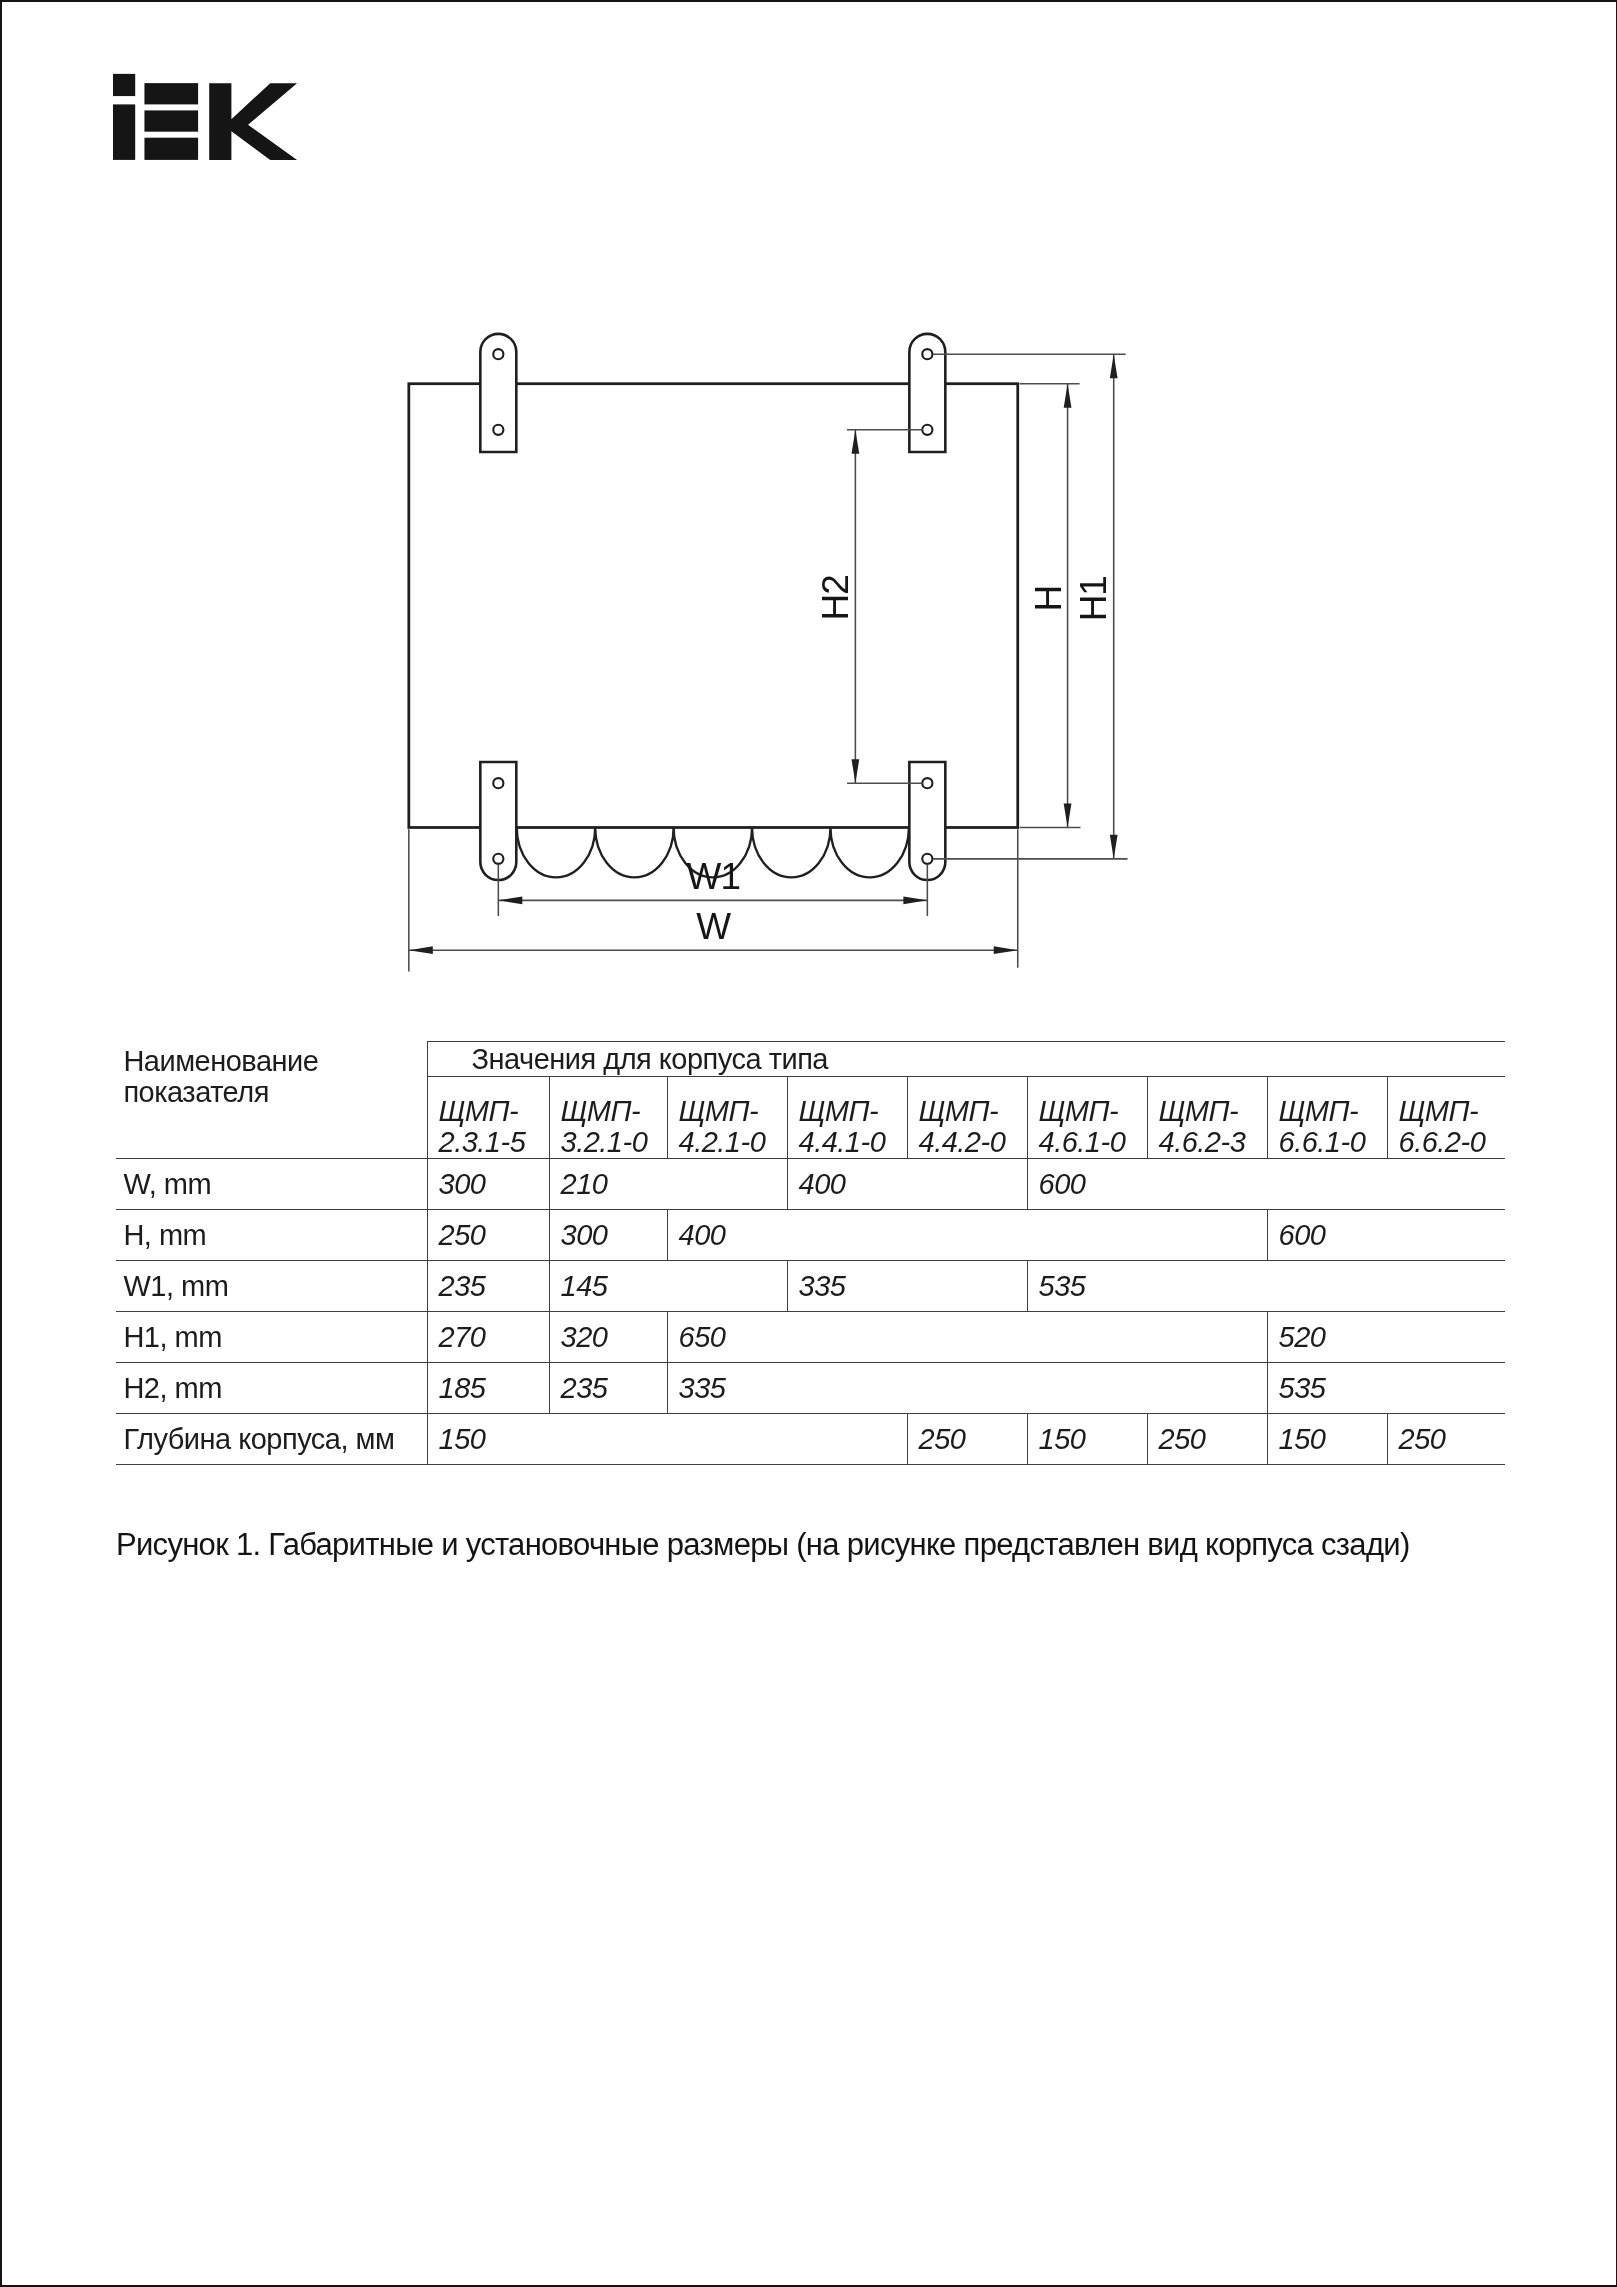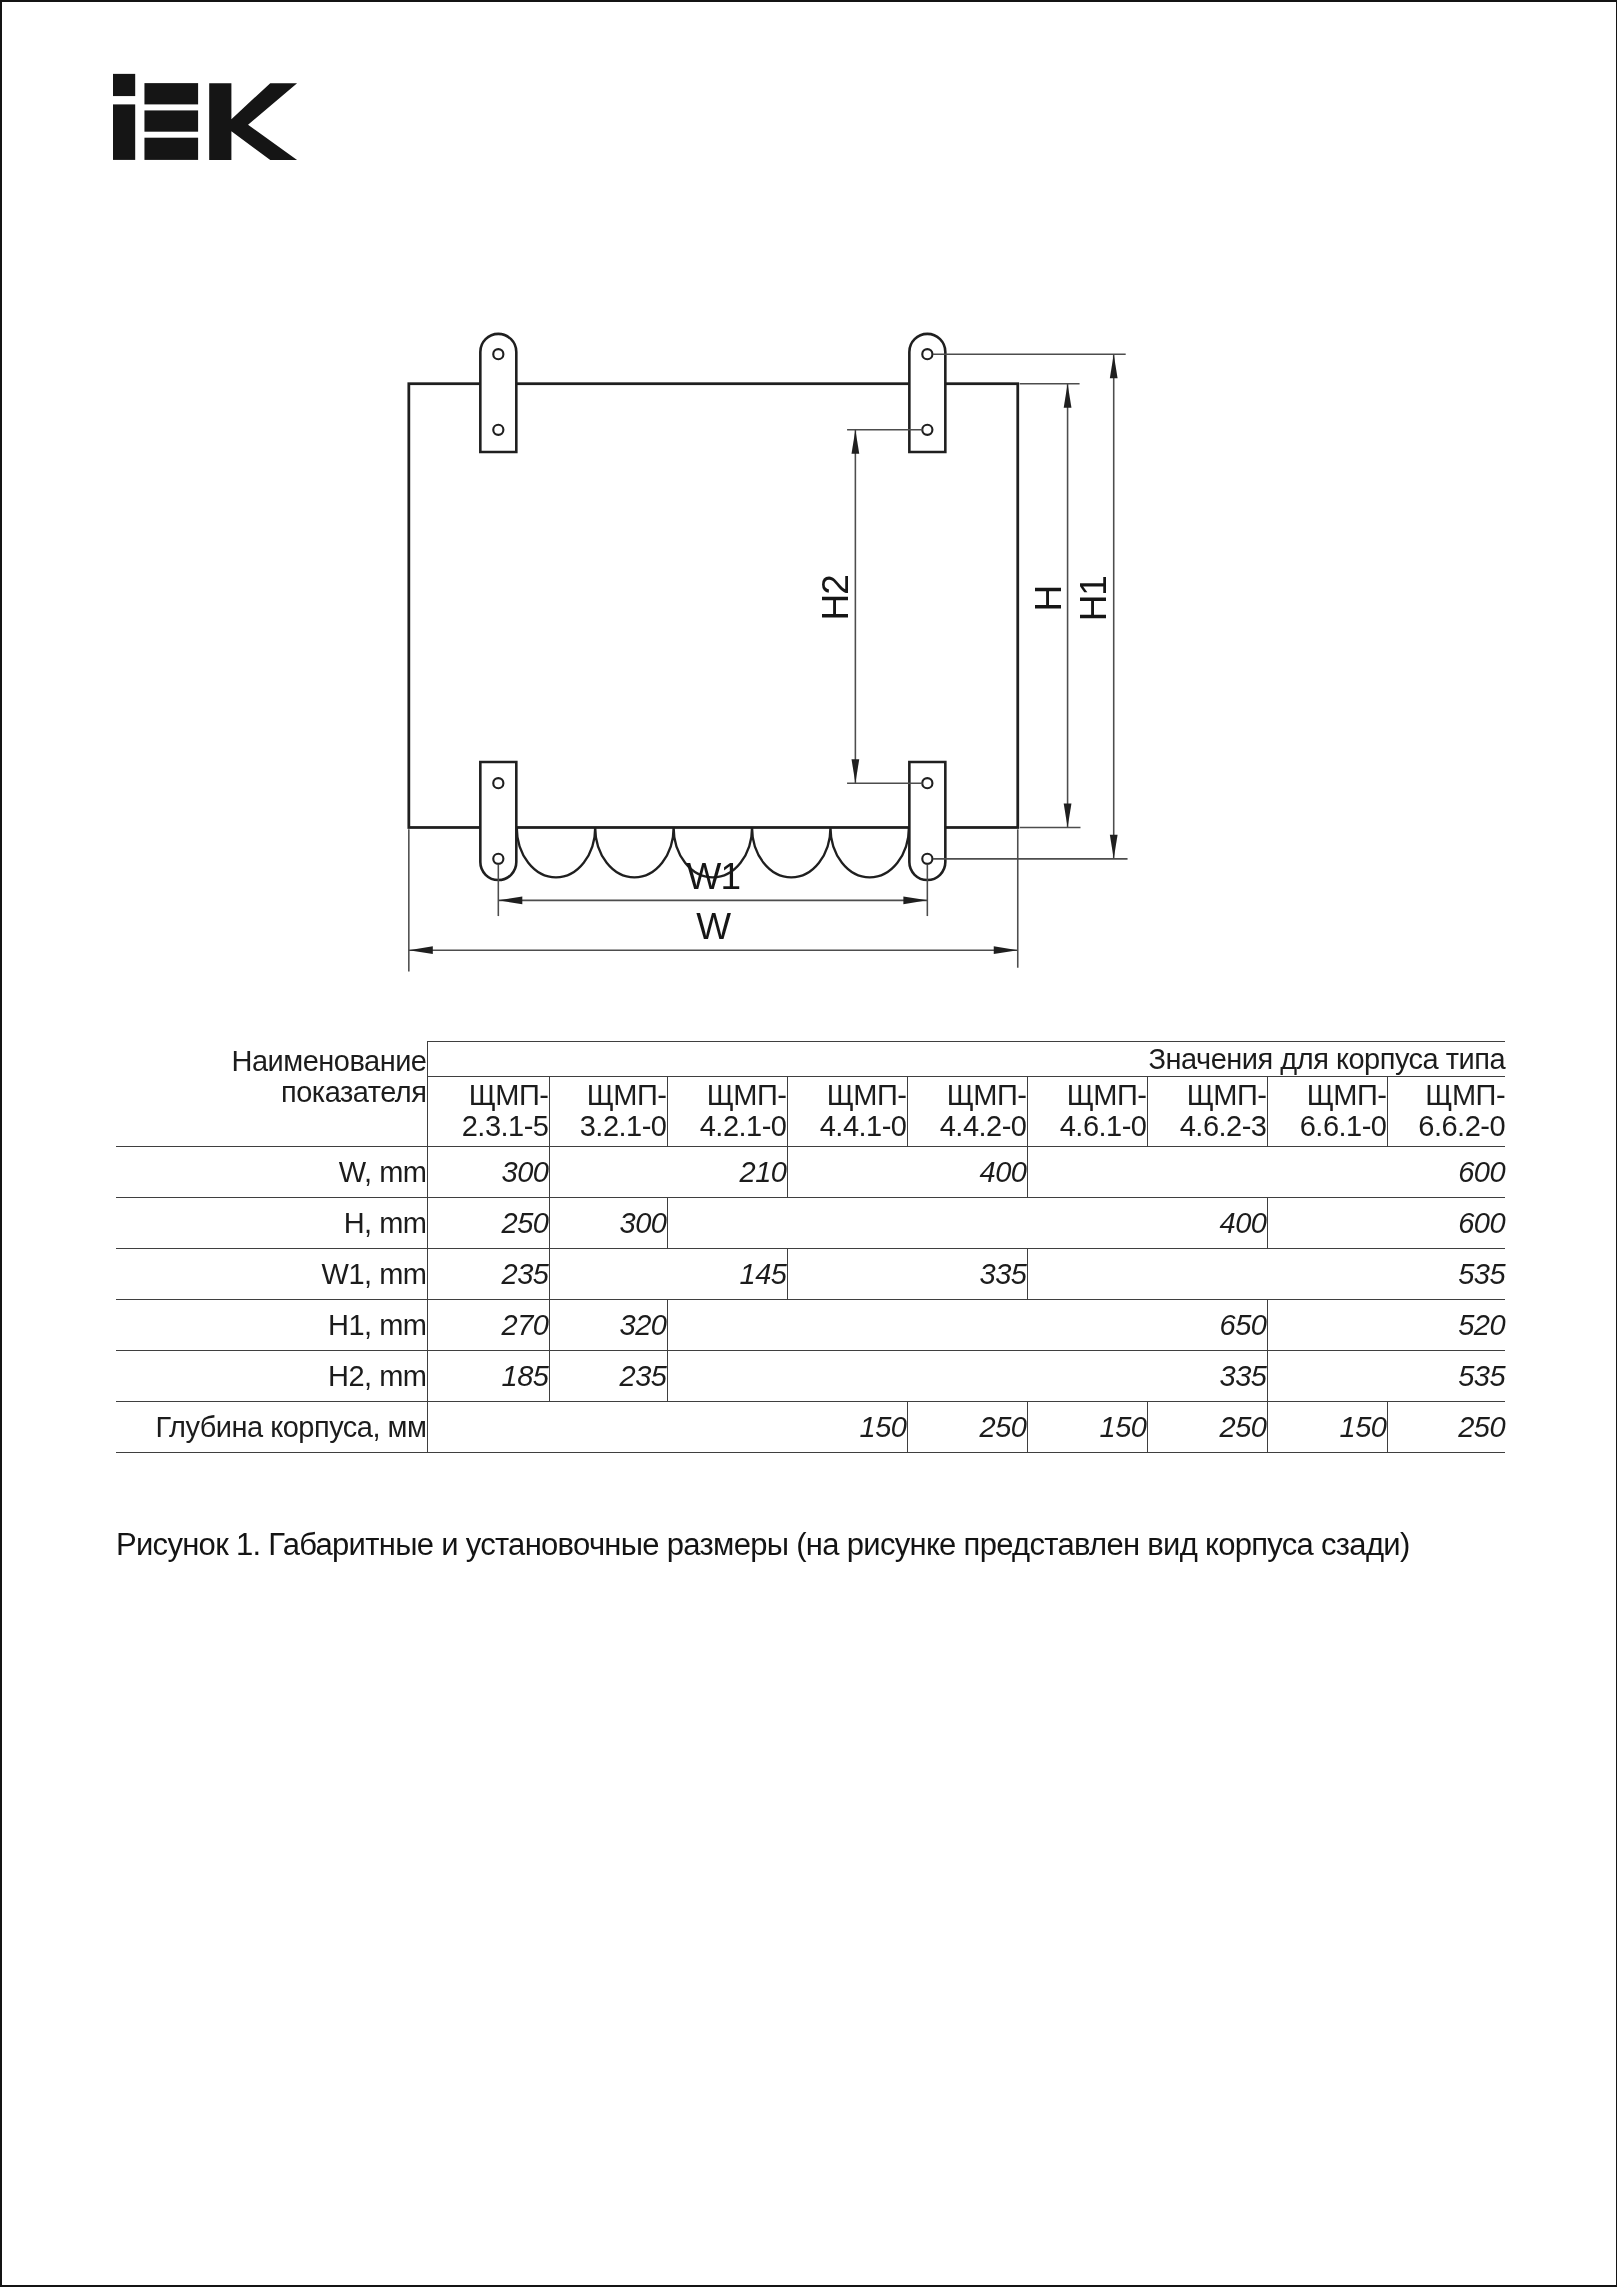--- a/index.html
+++ b/index.html
@@ -22,29 +22,29 @@
   .scallop{stroke:#1f1f1f;stroke-width:2.5;fill:none;}
   .lug{fill:#ffffff;stroke:#1f1f1f;stroke-width:2.8;}
   .hole{fill:#ffffff;stroke:#1f1f1f;stroke-width:2.3;}
   .dim{stroke:#4d4d4d;stroke-width:1.7;}
   .arr{fill:#1f1f1f;stroke:none;}
   .dlabel{font-family:"Liberation Sans",sans-serif;font-size:40px;fill:#161616;letter-spacing:-1px;}
   
   .dim-table{
     position:absolute;left:114px;top:1039px;width:1389px;
     border-collapse:collapse;table-layout:fixed;
-    font-size:29px;line-height:1.05;color:#1c1c1c;letter-spacing:-0.5px;text-align:right;
+    font-size:29px;line-height:1.05;color:#1c1c1c;letter-spacing:-0.5px;
   }
   .dim-table td{padding:0 0 0 11px;vertical-align:middle;}
   .dim-table tr.r1{height:35px;}
   .dim-table tr.r2{height:70px;}
   .dim-table tbody tr{height:51px;}
   td.stub{vertical-align:top;padding:4.6px 0 0 7.4px;border-bottom:1.8px solid #3f3f3f;}
   td.group{border-top:1.8px solid #3f3f3f;border-left:1.8px solid #3f3f3f;border-bottom:1.8px solid #3f3f3f;padding-left:44px;}
-  td.type-cell{border-left:1.8px solid #3f3f3f;border-bottom:1.8px solid #3f3f3f;vertical-align:top;padding-top:3px;line-height:31px;}
+  td.type-cell{border-left:1.8px solid #3f3f3f;border-bottom:1.8px solid #3f3f3f;vertical-align:top;padding-top:19px;line-height:31px;font-style:italic;}
   td.rowlabel{border-bottom:1.8px solid #3f3f3f;padding-left:7.4px;}
   td.val{border-left:1.8px solid #3f3f3f;border-bottom:1.8px solid #3f3f3f;font-style:italic;}
   
   .caption{
     position:absolute;left:114px;top:1513px;
     font-size:31px;letter-spacing:-0.7px;color:#141414;white-space:nowrap;margin-top:12px;
   }
 </style>
 </head>
 <body>

